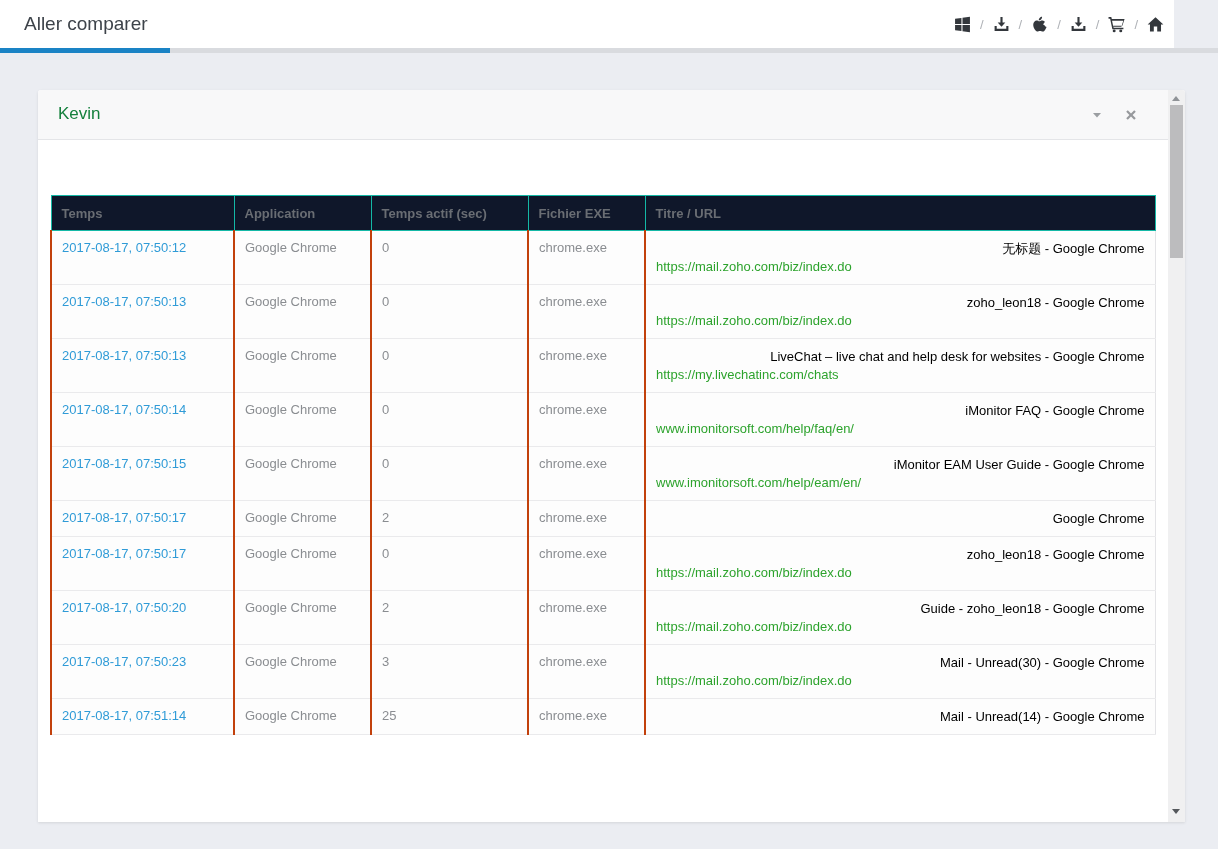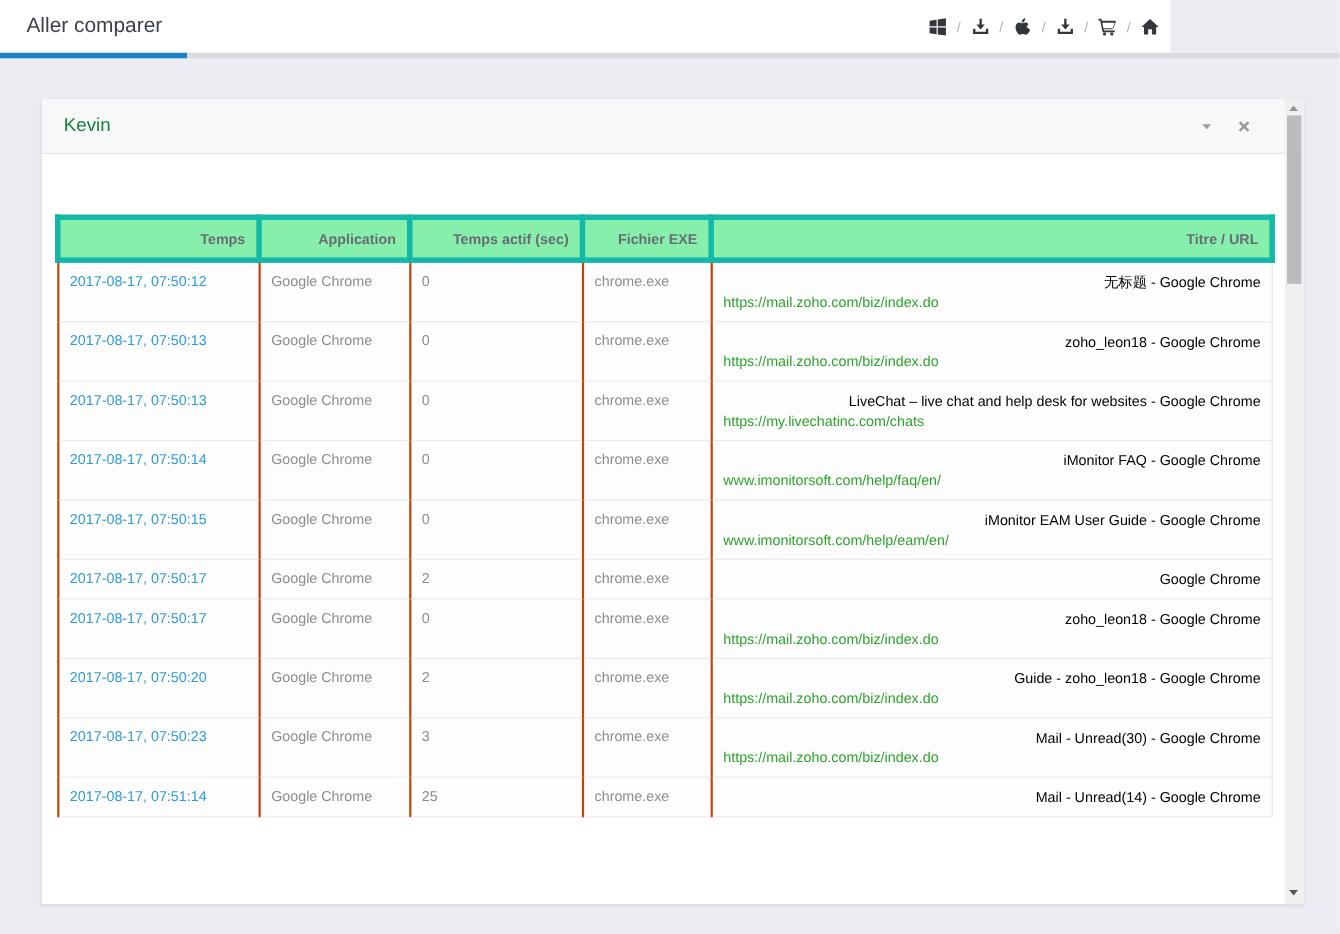--- a/index.html
+++ b/index.html
@@ -6,21 +6,21 @@
   html,body { width:1218px; height:849px; overflow:hidden; }
   body {
     font-family:"Liberation Sans", sans-serif;
     background:#ebedf2;
     position:relative;
     color:#444;
   }
 
   
   .topbar {
-    position:absolute; top:0; left:0; width:1064px; height:48px;
+    position:absolute; top:0; left:0; width:1174px; height:48px;
     background:#ffffff;
   }
   .topbar-title {
     position:absolute; left:24px; top:13px;
     font-size:19px; color:#3d434a;
   }
   .topbar-icons {
     position:absolute; right:10px; top:0; height:48px;
     display:flex; align-items:center; gap:9px;
   }
@@ -67,23 +67,23 @@
     font-size:13.5px; font-weight:bold; letter-spacing:.4px;
     color:#1786c8; cursor:pointer;
   }
   .nav-link.gap-left { margin-left:12px; }
 
   
   .tbl-wrap { position:absolute; left:12px; top:105px; width:1104px; }
   table { border-collapse:collapse; table-layout:fixed; width:1104px; }
   col.c1{width:183px} col.c2{width:137px} col.c3{width:157px} col.c4{width:117px} col.c5{width:510px}
   th {
-    text-align:right; font-size:13px; font-weight:bold; color:#696d73;
-    padding:10px 10px 9px 10px; background:#86efac;
-    border:5px solid #14b8a6;
+    text-align:left; font-size:13px; font-weight:bold; color:#696d73;
+    padding:10px 10px 9px 10px; background:#0f172a;
+    border:1px solid #14b8a6;
   }
   td {
     vertical-align:top; font-size:13px;
     padding:9px 10px 8px 10px;
     border-left:2px solid #c2410c; border-right:1px solid #e3e3e6;
     border-bottom:1px solid #eaeaec;
     background:#fdfdfd;
   }
   td.c-time  { color:#2f9bd7; cursor:pointer; }
   td.c-app, td.c-num, td.c-exe { color:#8a8d91; }

